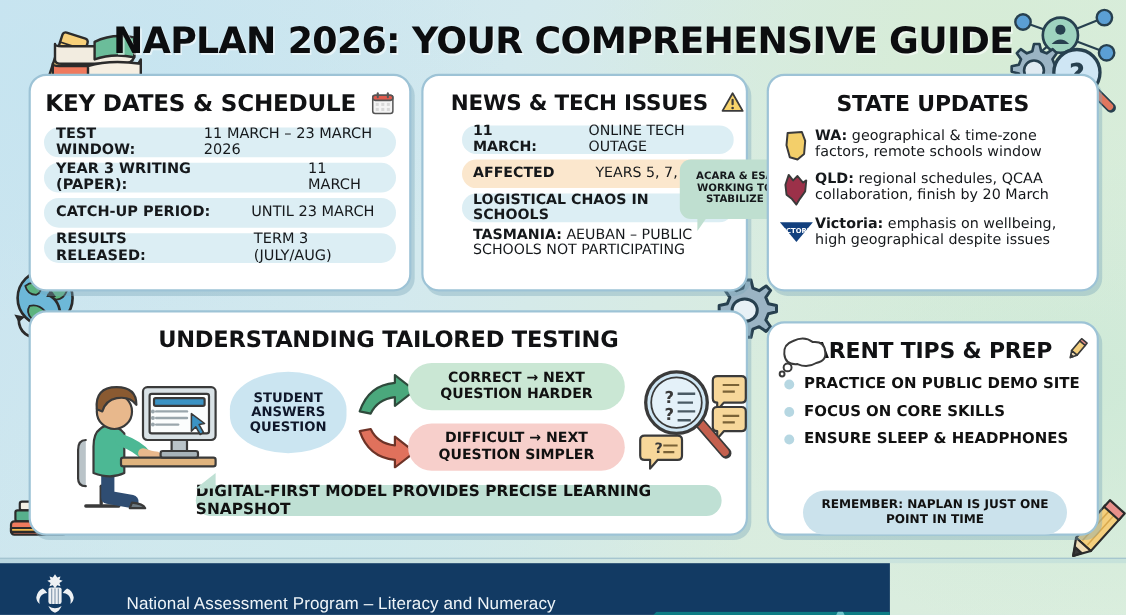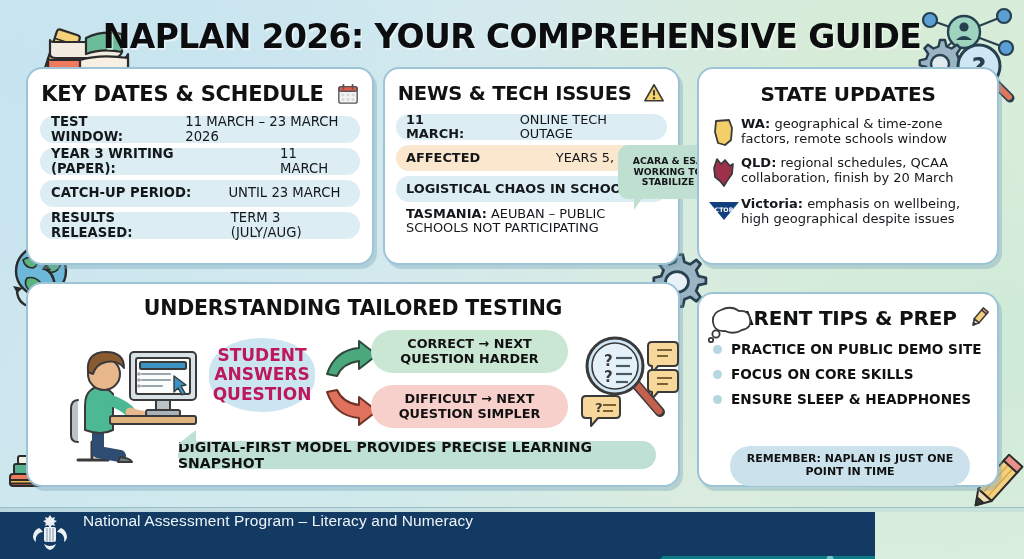--- a/index.html
+++ b/index.html
@@ -53,31 +53,31 @@
   #p-keydates .ptitle { font-size: 21px; margin-top: 13px; }
   .kd-list { margin: 10px 12px 0 12px; }
   .kd-row {
     background: #dceef4;
     height: 27px;
     margin-bottom: 5px;
     padding: 0 11px;
     font-size: 13.2px;
   }
   
-  #p-news { left: 383px; top: 67px; width: 297px; height: 198px; }
+  #p-news { left: 383px; top: 67px; width: 297px; height: 198px; padding-left: 24px; }
   #p-news .ptitle { font-size: 19.5px; margin-top: 13px; }
   .nw-list { margin: 9px 11px 0 11px; }
   .nw-row {
     height: 26px;
     margin-bottom: 5px;
     padding: 0 10px;
     font-size: 12.9px;
     background: #dceef4;
   }
-  .nw-row.amber { background: #fbe7cd; justify-content: space-between; }
+  .nw-row.amber { background: #fbe7cd; }
   .nw-plain {
     background: transparent;
     padding: 0 10px;
     font-size: 12.9px;
     font-family: "DejaVu Sans", sans-serif;
     color: #15181b;
     line-height: 1.12;
   }
   .nw-plain b { font-weight: 700; }
   
@@ -97,21 +97,21 @@
   #p-tailored { left: 26px; top: 282px; width: 654px; height: 205px; }
   #p-tailored .ptitle { font-size: 20.5px; margin-top: 12px; }
   .tt-bubble {
     position: absolute;
     left: 181px; top: 54px; width: 106px; height: 74px;
     background: #cbe5f1;
     border-radius: 50%/46%;
     display: flex; align-items: center; justify-content: center;
     text-align: center;
     font-family: "DejaVu Sans", sans-serif;
-    font-weight: 700; font-size: 17px; line-height: 1.12; color: #be185d;
+    font-weight: 700; font-size: 12px; line-height: 1.12; color: #0f172a;
   }
   .tt-out {
     position: absolute;
     width: 197px; height: 43px;
     border-radius: 30px;
     display: flex; align-items: center; justify-content: center;
     text-align: center;
     font-family: "DejaVu Sans", sans-serif;
     font-weight: 700; font-size: 12.8px; line-height: 1.12; color: #111;
   }
@@ -154,23 +154,23 @@
     text-align: center;
     font-family: "DejaVu Sans", sans-serif;
     font-weight: 700;
     font-size: 33px;
     letter-spacing: -0.6px;
     color: #0c0d0f;
     text-shadow: 1.5px 2px 0 rgba(255,255,255,0.55);
   }
   
   #footer {
-    position: absolute; left: 0; bottom: 0; width: 875px; height: 47px;
+    position: absolute; left: 0; bottom: 0; width: 809px; height: 47px;
     background: #123a63;
-    display: flex; align-items: flex-start;
+    display: flex; align-items: flex-end; gap: 32px;
   }
   #footer-strip {
     position: absolute; left: 0; bottom: 47px; width: 1024px; height: 5px;
     background: linear-gradient(90deg,#b9d6e0 0%, #cfe5e0 55%, #c6e2da 100%);
     border-top: 1px solid #9bbecb;
   }
   #footer-text {
     color: #eef4f8;
     font-family: "Liberation Sans", sans-serif;
     font-size: 15.5px;

